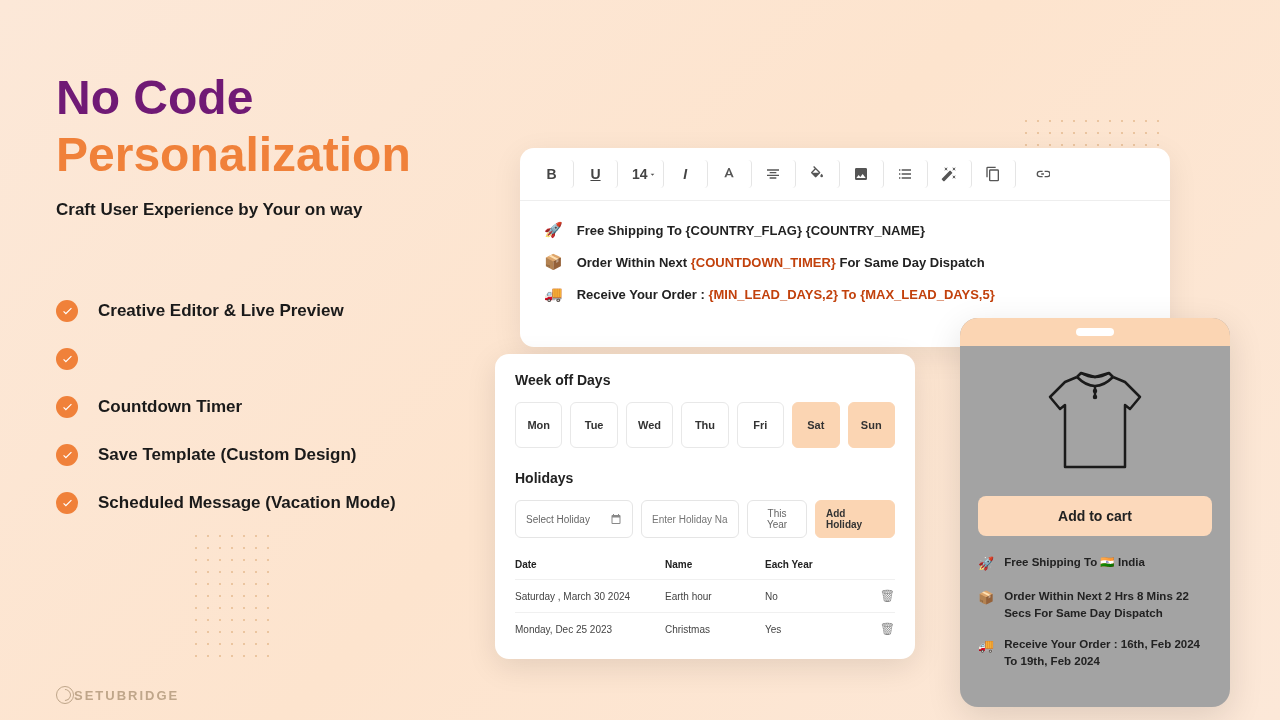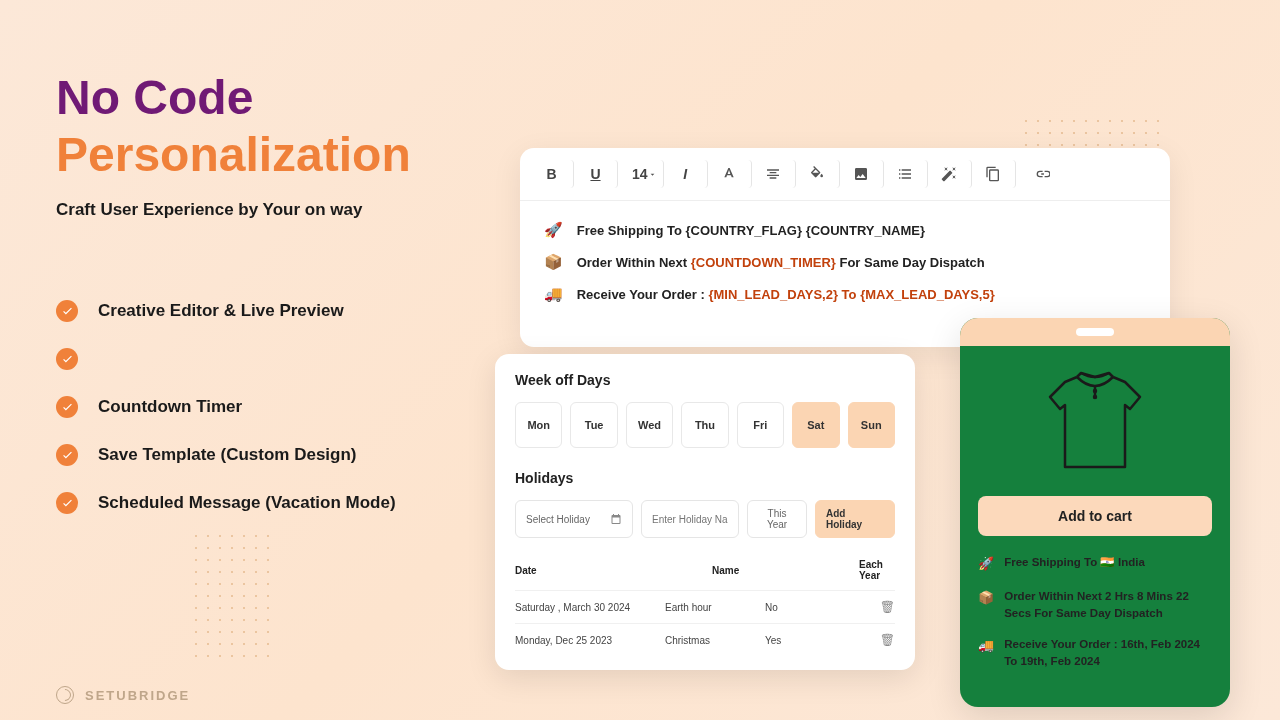--- a/index.html
+++ b/index.html
@@ -10,21 +10,21 @@
 
 .left { position: absolute; top: 72px; left: 56px; width: 440px; }
 .title1 { font-size: 48px; font-weight: 800; color: #701a75; line-height: 1.1; }
 .title2 { font-size: 48px; font-weight: 800; color: #f0813a; line-height: 1.1; margin-top: 4px; }
 .subtitle { font-size: 17px; font-weight: 700; color: #1a1a1a; margin-top: 18px; }
 .features { margin-top: 80px; }
 .feat { display: flex; align-items: center; gap: 20px; margin-bottom: 26px; }
 .feat .ico { width: 22px; height: 22px; border-radius: 50%; background: #f0813a; display: flex; align-items: center; justify-content: center; flex-shrink: 0; }
 .feat .ico svg { width: 13px; height: 13px; fill: #fff; }
 .feat span { font-size: 17px; font-weight: 600; color: #1a1a1a; }
-.brand { position: absolute; bottom: 16px; left: 56px; display: flex; align-items: center; gap: 11px; color: #bfa68a; font-size: 13px; font-weight: 600; letter-spacing: 2px; }
+.brand { position: absolute; bottom: 16px; left: 56px; display: flex; align-items: center; gap: 0; color: #bfa68a; font-size: 13px; font-weight: 600; letter-spacing: 2px; }
 .brand .logo { width: 18px; height: 18px; border-radius: 50%; border: 1.5px solid #bfa68a; display: flex; align-items: center; justify-content: center; }
 .brand .logo::before { content: ''; width: 10px; height: 10px; border: 1.5px solid #bfa68a; border-radius: 50%; border-top-color: transparent; border-left-color: transparent; transform: rotate(-45deg); }
 
 .editor { position: absolute; top: 148px; left: 520px; width: 650px; background: #fff; border-radius: 14px; box-shadow: 0 8px 30px rgba(0,0,0,0.08); overflow: hidden; }
 .toolbar { display: flex; align-items: center; gap: 4px; padding: 12px 18px; border-bottom: 1px solid #eee; }
 .tb { width: 36px; height: 28px; display: flex; align-items: center; justify-content: center; font-weight: 700; color: #444; font-size: 14px; border-radius: 4px; cursor: pointer; }
 .tb.sep { border-right: 1px solid #e5e5e5; padding-right: 8px; margin-right: 4px; }
 .tb svg { width: 16px; height: 16px; fill: #555; }
 .tb.size { width: auto; padding: 0 6px; font-size: 14px; font-weight: 700; }
 
@@ -40,29 +40,29 @@
 .day.sel { background: #fbd5b3; border-color: #fbd5b3; }
 .holbar { display: flex; gap: 8px; margin-bottom: 12px; }
 .hb { border: 1px solid #e5e5e5; border-radius: 6px; padding: 7px 10px; font-size: 10px; color: #666; display: flex; align-items: center; gap: 6px; }
 .hb input { border: none; outline: none; font-size: 10px; color: #666; width: 100%; }
 .hb.sel { flex: 0 0 118px; }
 .hb.name { flex: 1; }
 .hb.year { flex: 0 0 60px; text-align: center; justify-content: center; }
 .hb.add { flex: 0 0 80px; background: #fbd5b3; border-color: #fbd5b3; color: #333; font-weight: 700; justify-content: center; cursor: pointer; }
 .htable { }
 .htable .hrow { display: flex; padding: 9px 0; border-bottom: 1px solid #f0f0f0; font-size: 10px; color: #444; align-items: center; }
-.htable .hrow:first-child { font-weight: 700; color: #222; gap: 47px; }
+.htable .hrow:first-child { font-weight: 700; color: #222; }
 .htable .hrow:last-child { border-bottom: none; }
 .hc1 { flex: 0 0 150px; }
 .hc2 { flex: 0 0 100px; }
 .hc3 { flex: 1; }
 .hc4 { flex: 0 0 24px; text-align: right; }
 .trash { cursor: pointer; color: #888; font-size: 12px; }
 
-.phone { position: absolute; top: 318px; left: 960px; width: 270px; background: #15803d; border-radius: 18px; box-shadow: 0 10px 35px rgba(0,0,0,0.12); overflow: hidden; }
+.phone { position: absolute; top: 318px; left: 960px; width: 270px; background: #a3a3a3; border-radius: 18px; box-shadow: 0 10px 35px rgba(0,0,0,0.12); overflow: hidden; }
 .phone-top { height: 28px; background: #fbd5b3; display: flex; justify-content: center; align-items: center; }
 .notch { width: 38px; height: 8px; background: #fff; border-radius: 4px; }
 .phone-body { padding: 16px 18px 22px; }
 .shirt { height: 120px; display: flex; align-items: center; justify-content: center; margin-bottom: 14px; }
 .shirt svg { width: 120px; height: 110px; }
 .addcart { background: #fcd9bb; border-radius: 8px; text-align: center; padding: 12px; font-size: 14px; font-weight: 700; color: #222; cursor: pointer; margin-bottom: 18px; }
 .prow { display: flex; gap: 10px; font-size: 11.5px; font-weight: 600; color: #222; margin-bottom: 14px; line-height: 1.5; }
 .prow .em { font-size: 13px; flex-shrink: 0; }
 .prow b { font-weight: 800; }
 </style>

